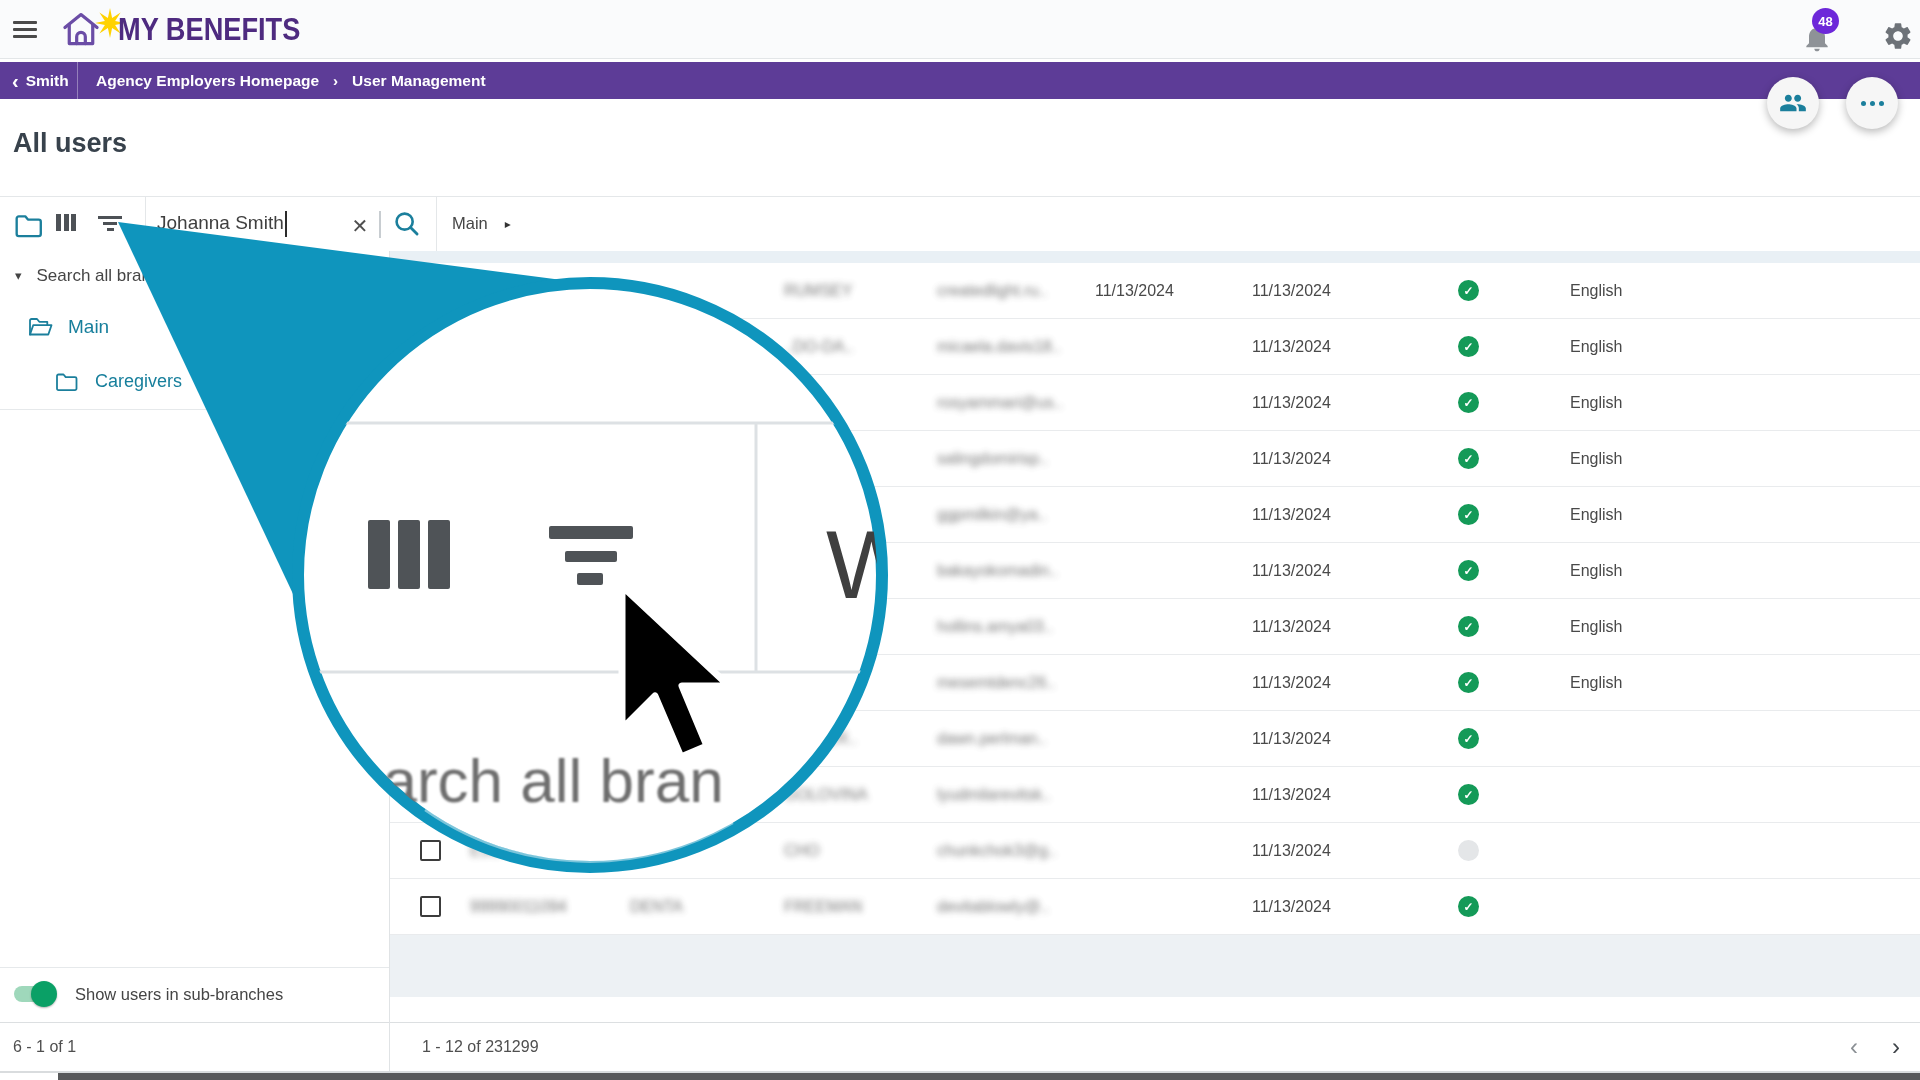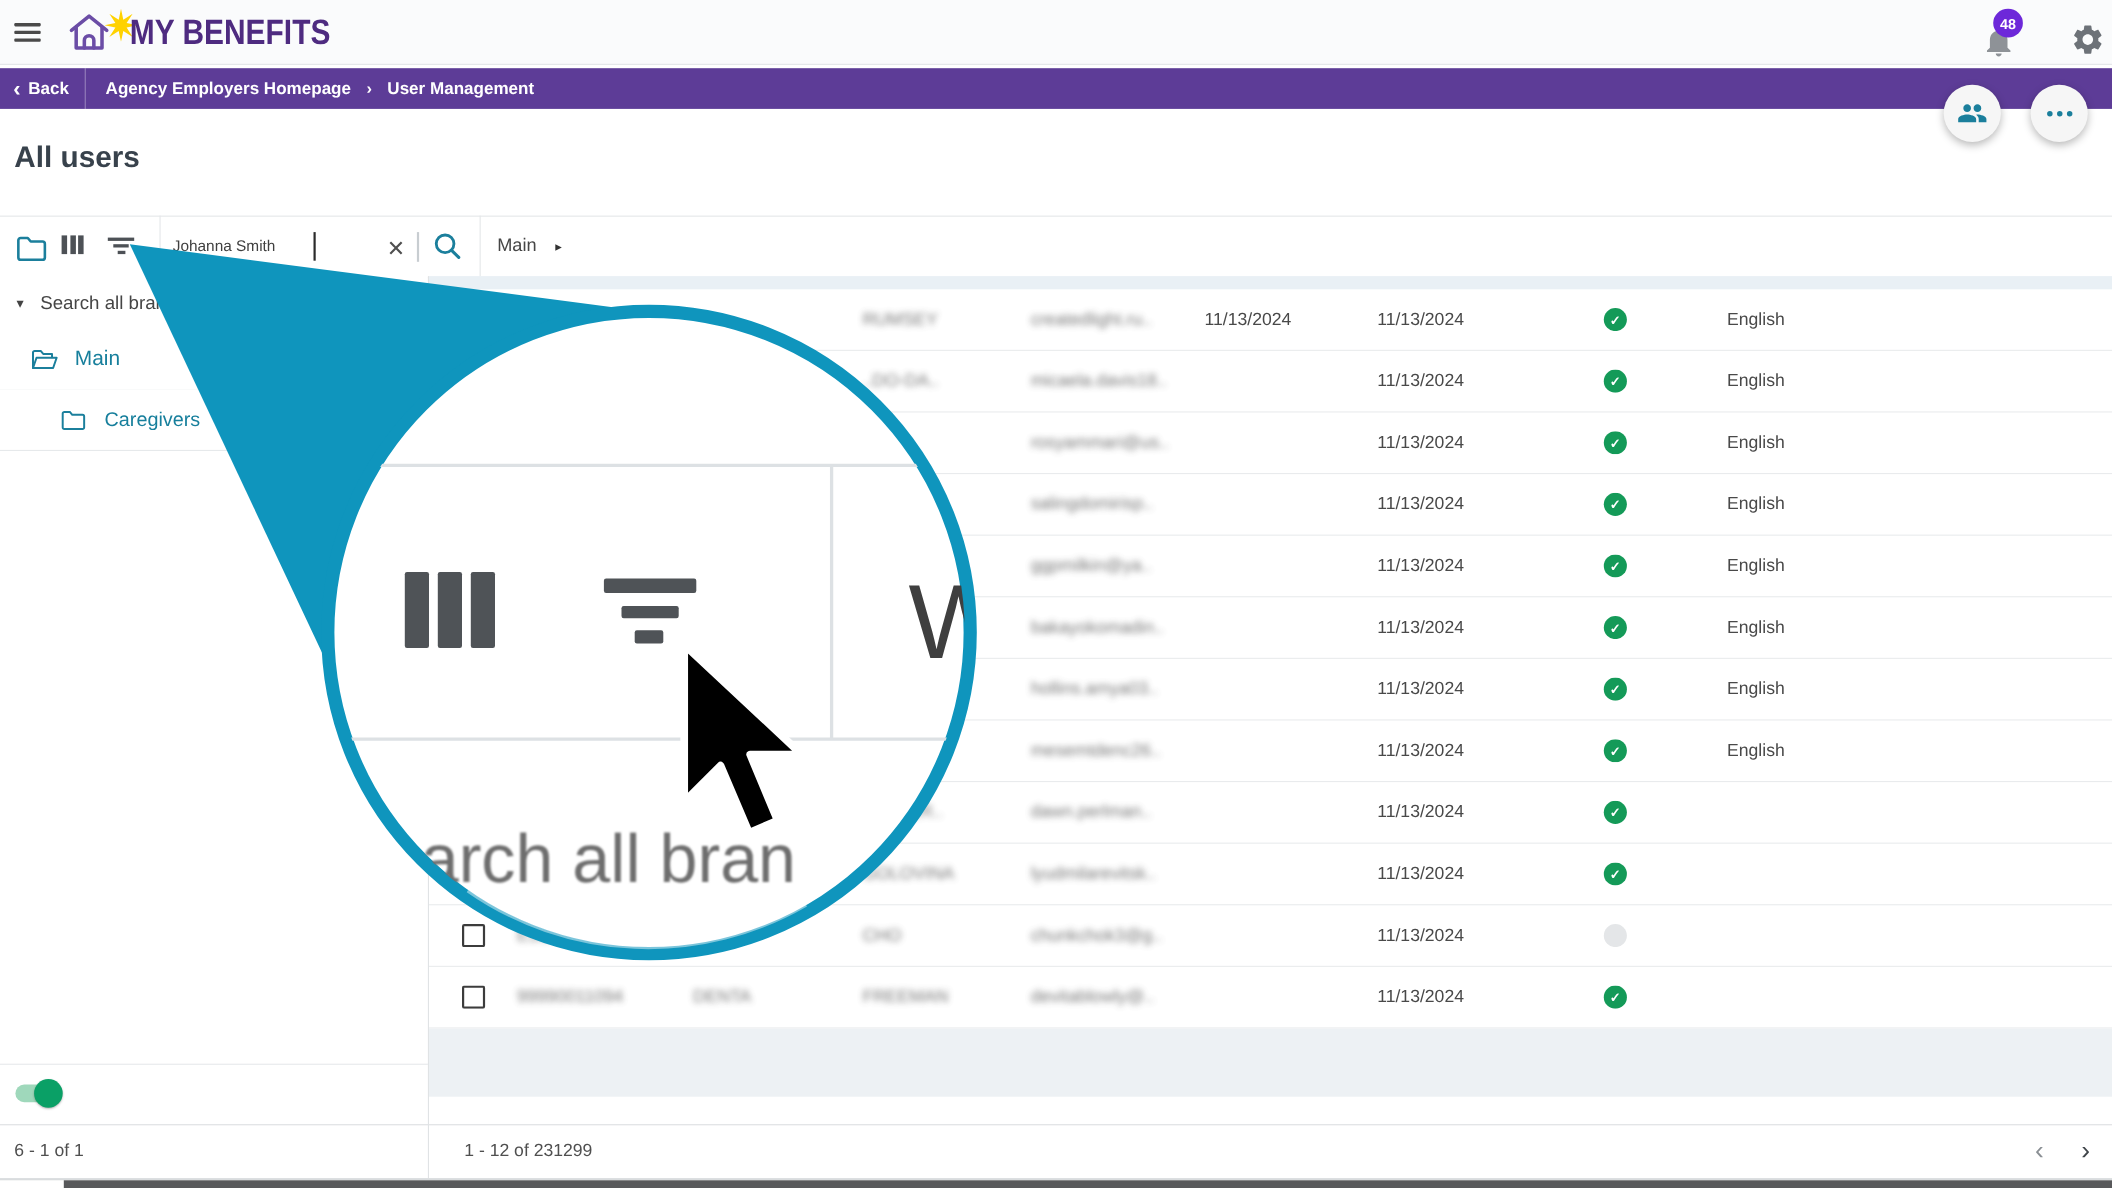--- a/index.html
+++ b/index.html
@@ -34,21 +34,21 @@
   .page-title{left:13px;top:128px;font-size:27px;font-weight:700;color:#38424c;}
 
   
   .toolbar{left:0;top:196px;width:1920px;height:55px;background:#fff;border-top:1px solid #e4e7e9;border-bottom:1px solid #dfe3e5;}
   .tb-vline{top:196px;width:1px;height:55px;background:#e4e7e9;z-index:1;}
   .cols-icon{left:56px;top:214px;display:flex;gap:2.5px;cursor:pointer;}
   .cols-icon i{width:5px;height:17px;background:#4d5156;}
   .filter-icon{left:97px;top:216px;width:26px;display:flex;flex-direction:column;align-items:center;gap:3.5px;cursor:pointer;}
   .filter-icon i{height:2.6px;background:#4d5156;display:block;}
   .filter-icon i.l1{width:24px;}.filter-icon i.l2{width:14px;}.filter-icon i.l3{width:7px;}
-  .search-input{left:157px;top:207px;width:180px;height:32px;border:none;outline:none;background:transparent;font-family:inherit;font-size:14px;color:#3f3f3f;padding:0;}
+  .search-input{left:157px;top:207px;width:180px;height:32px;border:none;outline:none;background:transparent;font-family:inherit;font-size:19px;color:#3f3f3f;padding:0;}
   .caret{left:285px;top:211px;width:2px;height:26px;background:#2b2b2b;}
   .clear-x{left:348px;top:212px;width:24px;height:28px;font-size:20px;color:#4f4f4f;display:flex;align-items:center;justify-content:center;cursor:pointer;}
   .minisep{left:379px;top:211px;width:1.5px;height:27px;background:#c8cdd1;}
   .mag-btn{left:394px;top:210px;width:26px;height:28px;cursor:pointer;}
   .branch-crumb{left:452px;top:196px;height:55px;display:flex;align-items:center;gap:17px;cursor:pointer;}
   .branch-crumb .bl{font-size:16.5px;color:#464646;}
   .branch-crumb .ar{font-size:12px;color:#333;}
 
   
   .side-row{left:0;width:389px;background:#fff;border-bottom:1px solid #e6e9eb;display:flex;align-items:center;}
@@ -128,21 +128,21 @@
   <div class="abs badge">48</div>
   <div class="abs gear-btn">
     <svg width="32" height="32" viewBox="0 0 24 24">
       <path fill="#6d7278" d="M19.14 12.94c.04-.3.06-.61.06-.94 0-.32-.02-.64-.07-.94l2.03-1.58c.18-.14.23-.41.12-.61l-1.92-3.32c-.12-.22-.37-.29-.59-.22l-2.39.96c-.5-.38-1.03-.7-1.62-.94l-.36-2.54c-.04-.24-.24-.41-.48-.41h-3.84c-.24 0-.43.17-.47.41l-.36 2.54c-.59.24-1.13.57-1.62.94l-2.39-.96c-.22-.08-.47 0-.59.22L2.74 8.87c-.12.21-.08.47.12.61l2.03 1.58c-.05.3-.09.63-.09.94s.02.64.07.94l-2.03 1.58c-.18.14-.23.41-.12.61l1.92 3.32c.12.22.37.29.59.22l2.39-.96c.5.38 1.03.7 1.62.94l.36 2.54c.05.24.24.41.48.41h3.84c.24 0 .44-.17.47-.41l.36-2.54c.59-.24 1.13-.56 1.62-.94l2.39.96c.22.08.47 0 .59-.22l1.92-3.32c.12-.22.07-.47-.12-.61l-2.01-1.58zM12 15.6c-1.98 0-3.6-1.62-3.6-3.6s1.62-3.6 3.6-3.6 3.6 1.62 3.6 3.6-1.62 3.6-3.6 3.6z"></path>
     </svg>
   </div>
 
   <nav class="abs purplebar"></nav>
   <div class="abs back">
     <span class="chev">‹</span>
-    <span class="lbl">Back</span>
+    <span class="lbl">Smith</span>
   </div>
   <div class="abs pdiv"></div>
   <div class="abs crumbs">
     <span class="crumb">Agency Employers Homepage</span>
     <span class="crumb-sep">›</span>
     <span class="crumb">User Management</span>
   </div>
   <div class="abs fab fab1">
     <svg width="28" height="28" viewBox="0 0 24 24">
       <path fill="#1b7f9c" d="M16 11c1.66 0 2.99-1.34 2.99-3S17.66 5 16 5c-1.66 0-3 1.34-3 3s1.34 3 3 3zm-8 0c1.66 0 2.99-1.34 2.99-3S9.66 5 8 5C6.34 5 5 6.34 5 8s1.34 3 3 3zm0 2c-2.33 0-7 1.17-7 3.5V19h14v-2.5c0-2.33-4.67-3.5-7-3.5zm8 0c-.29 0-.62.02-.97.05 1.16.84 1.97 1.97 1.97 3.45V19h6v-2.5c0-2.33-4.67-3.5-7-3.5z"></path>
@@ -384,20 +384,21 @@
           <div class="td c-language"></div>
           <div class="td c-expiration"></div>
         </div>
       </div>
     <div class="emptystrip"></div>
   </div>
 
   <div class="abs toggle-row"></div>
   <div class="abs tgl-track"></div>
   <div class="abs tgl-knob"></div>
+  <div class="abs tgl-label">Show users in sub-branches</div>
   <div class="abs footer-border"></div>
   <div class="abs foot-left">6 - 1 of 1</div>
   <div class="abs foot-right">1 - 12 of 231299</div>
   <div class="abs pager prev">‹</div>
   <div class="abs pager next">›</div>
   <div class="abs vdivider"></div>
   <div class="abs bottom-line"></div>
   <div class="abs bottom-strip"></div>
 
   <svg class="abs overlay" viewBox="0 0 1920 1080">

